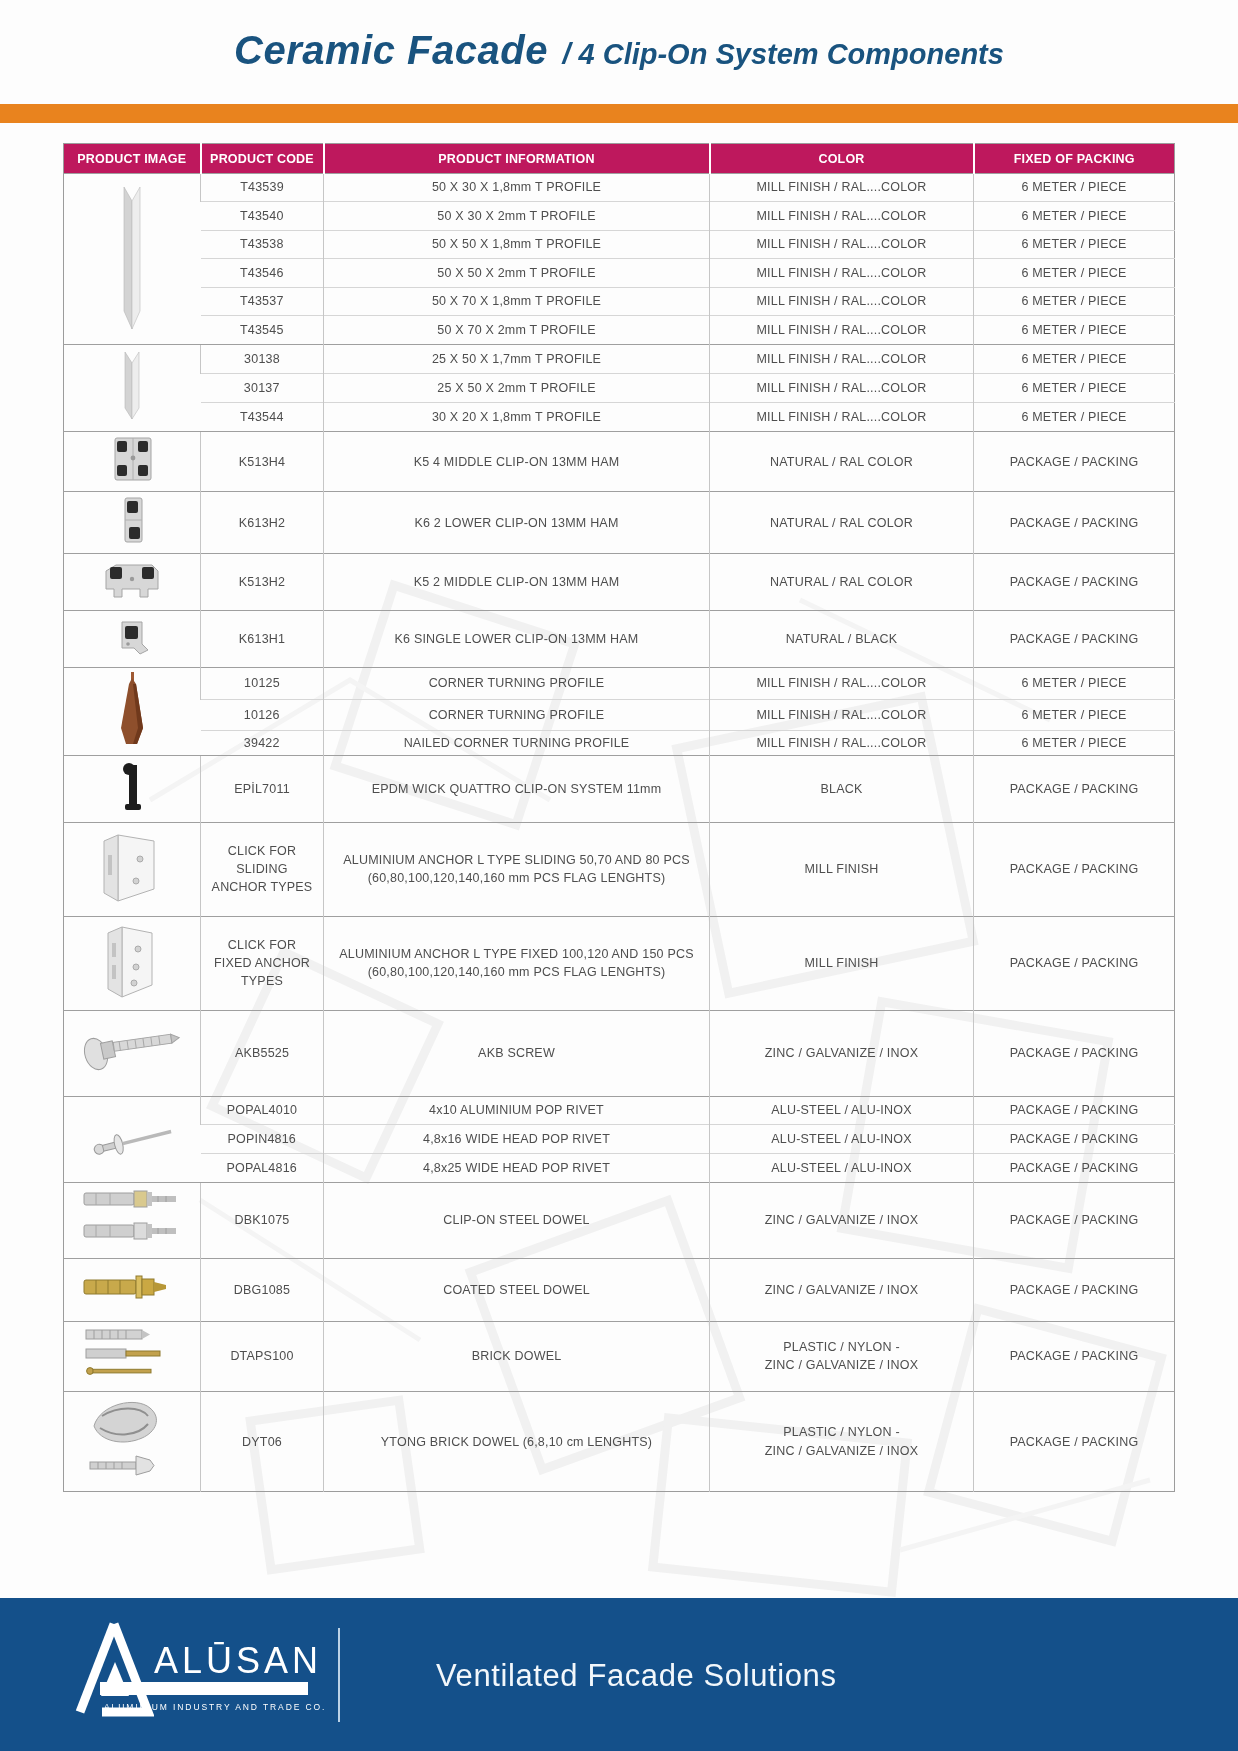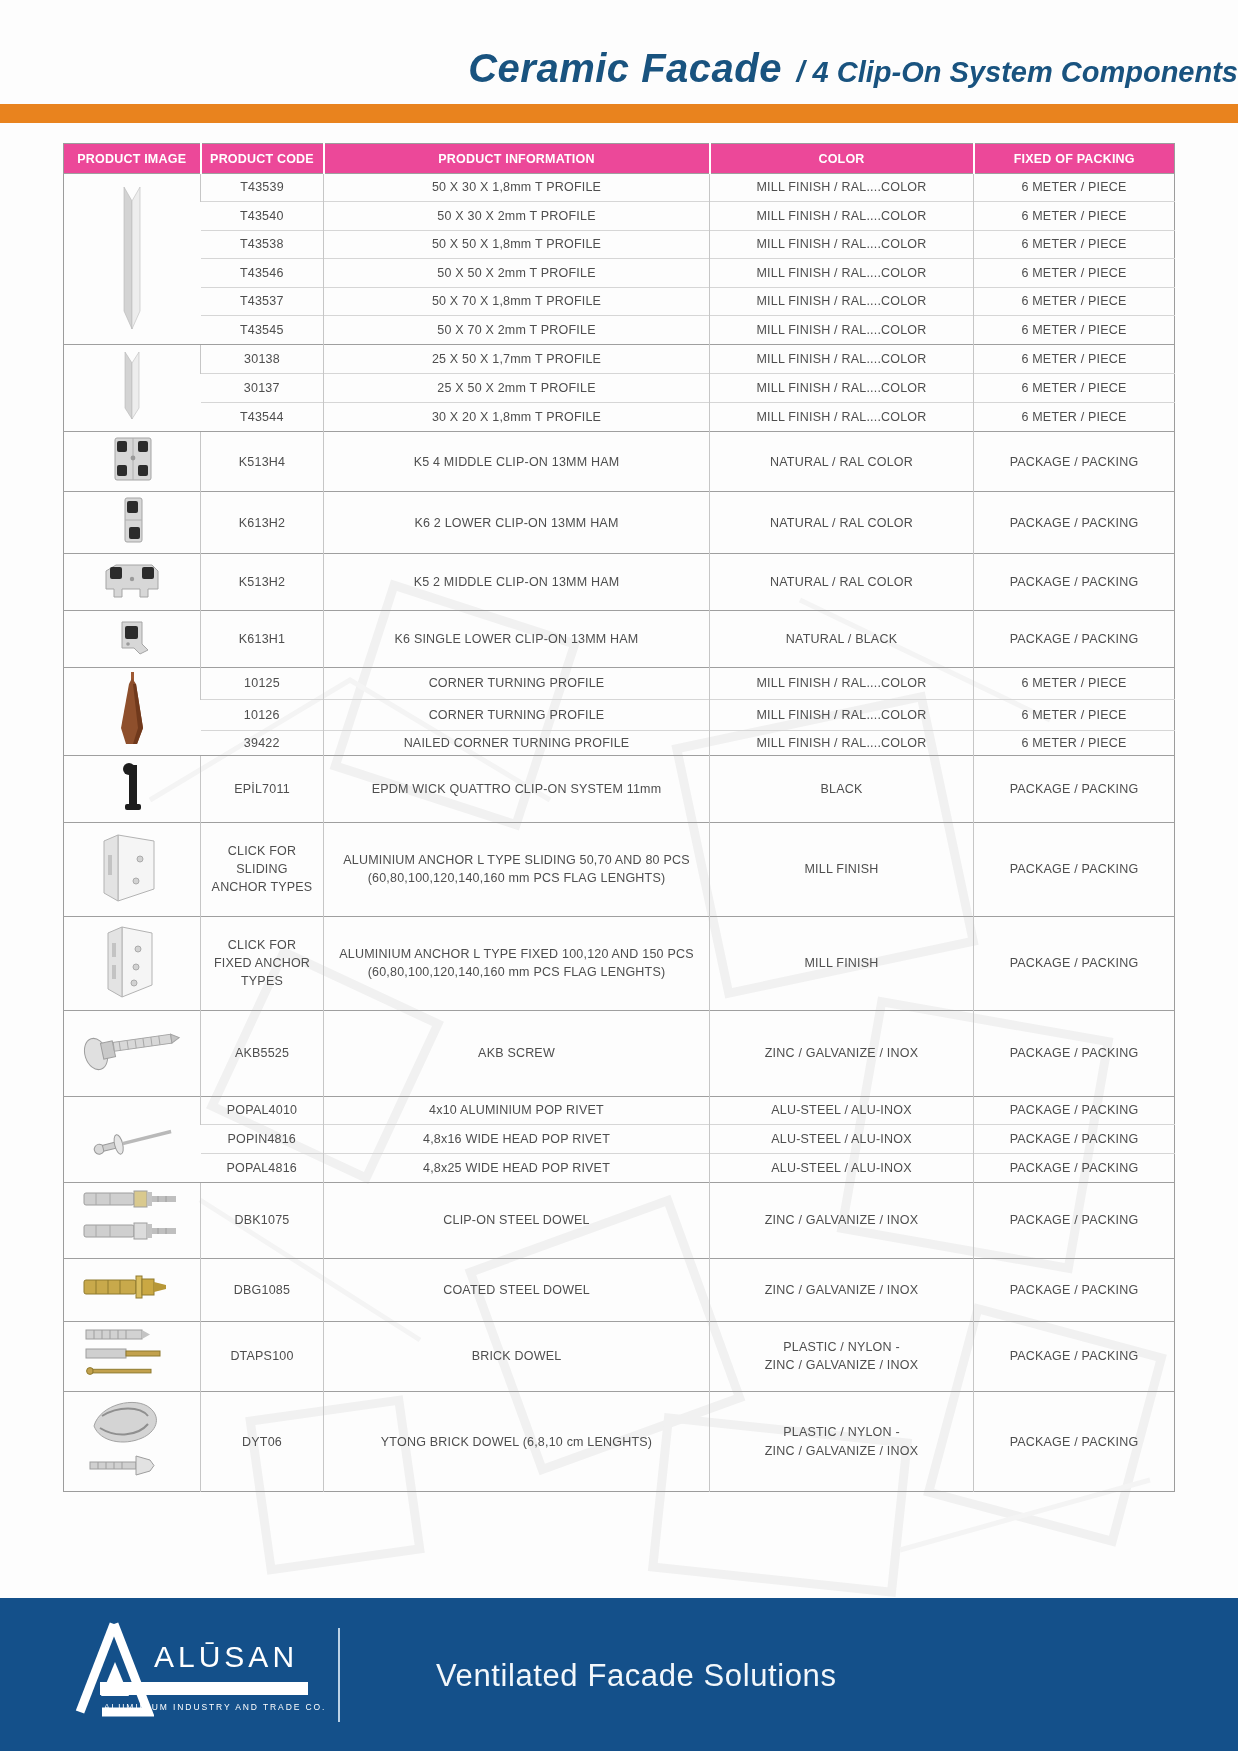--- a/index.html
+++ b/index.html
@@ -1,44 +1,44 @@
 <!DOCTYPE html>
 <html><head>
 <meta charset="utf-8">
 <style>
   html,body{margin:0;padding:0;background:#ffffff;}
   .page{position:relative;width:1238px;height:1751px;background:#fdfdfd;overflow:hidden;
         font-family:"Liberation Sans",sans-serif;}
   
-  .title-wrap{position:absolute;top:46px;left:0;width:100%;text-align:right;white-space:nowrap;}
+  .title-wrap{position:absolute;top:28px;left:0;width:100%;text-align:center;white-space:nowrap;}
   .title-main{font-style:italic;font-weight:700;font-size:40px;color:#19537F;letter-spacing:0.5px;}
   .title-sub{font-style:italic;font-weight:600;font-size:29px;color:#19537F;margin-left:10px;}
   .orange-bar{position:absolute;top:104px;left:0;width:100%;height:19px;background:#E9831E;}
   
   .watermark{position:absolute;left:0;top:300px;pointer-events:none;}
   
   .tbl-wrap{position:absolute;left:63px;top:143px;width:1111px;}
   table.products{border-collapse:collapse;table-layout:fixed;width:1111px;background:transparent;}
-  table.products th{background:#ec4899;color:#ffffff;font-size:12.5px;font-weight:700;
+  table.products th{background:#be185d;color:#ffffff;font-size:12.5px;font-weight:700;
      letter-spacing:0.2px;height:29px;padding:0 4px;border-left:2px solid #ffffff;}
   table.products th:first-child{border-left:none;}
   table.products td{border-left:1px solid #c6c6c6;color:#4e4e4e;font-size:12.5px;
      text-align:center;vertical-align:middle;padding:2px 8px;letter-spacing:0.2px;line-height:1.45;}
   table.products td:first-child{border-left:none;}
   table.products{border:1px solid #9c9c9c;}
   tr.gfirst td{border-top:1px solid #9f9f9f;}
   tr.sub td{border-top:1px solid #d6d6d6;}
   td.imgcell{background:transparent;text-align:center;vertical-align:middle;}
   td.colorcell{white-space:pre-line;}
   td.codelink{cursor:pointer;}
   
   .footer{position:absolute;left:0;bottom:0;width:100%;height:153px;background:#14508A;}
   .logo{position:absolute;left:72px;top:18px;width:300px;height:120px;}
   .logo-tri{position:absolute;left:0;top:2px;}
-  .brand{position:absolute;left:82px;top:24px;color:#ffffff;font-size:30px;font-weight:400;
+  .brand{position:absolute;left:82px;top:24px;color:#ffffff;font-size:36px;font-weight:400;
          letter-spacing:4px;}
   .brand-bar{position:absolute;left:28px;top:66px;width:208px;height:13px;background:#ffffff;}
   .brand-sub{position:absolute;left:32px;top:86px;color:#ffffff;font-size:8.5px;letter-spacing:1.9px;}
   .footer-divider{position:absolute;left:338px;top:30px;width:2px;height:94px;background:#bcd2e6;}
   .tagline{position:absolute;left:388px;top:60px;color:#f2f7fb;font-size:31px;font-weight:400;
            letter-spacing:0.6px;margin-left:48px;}
 </style>
 </head>
 <body>
 

